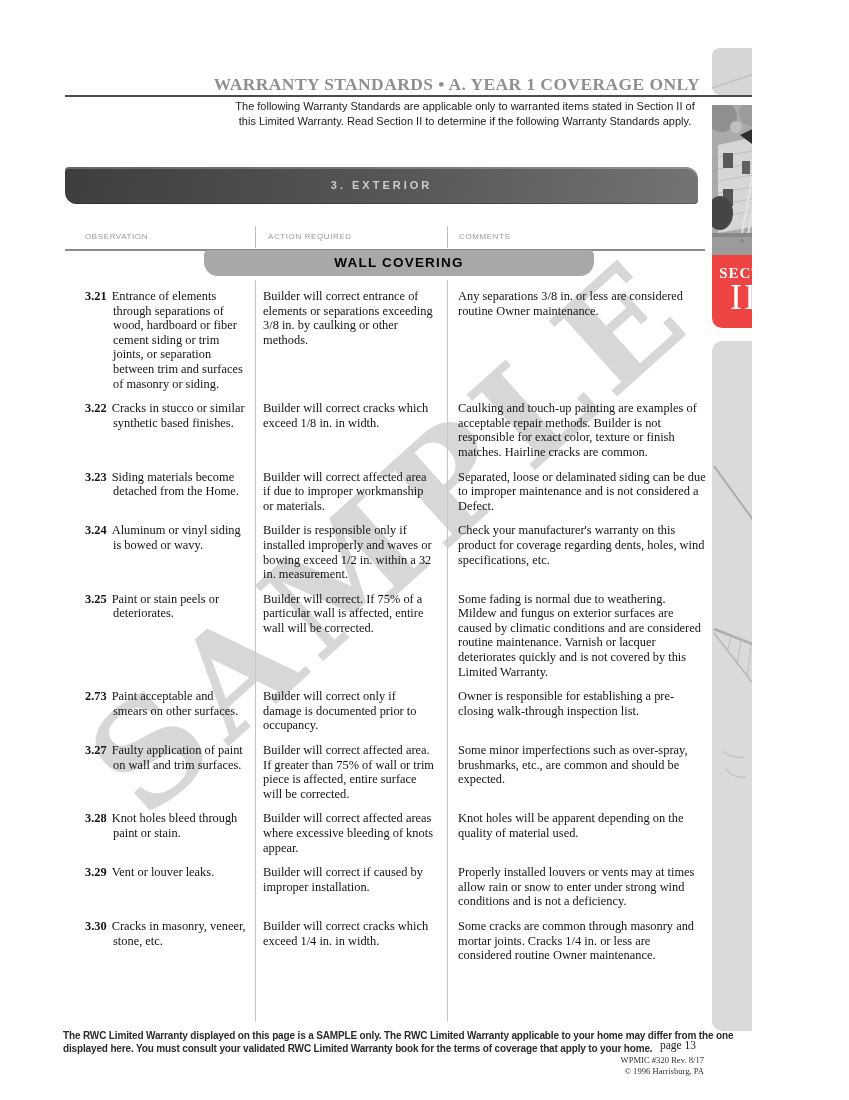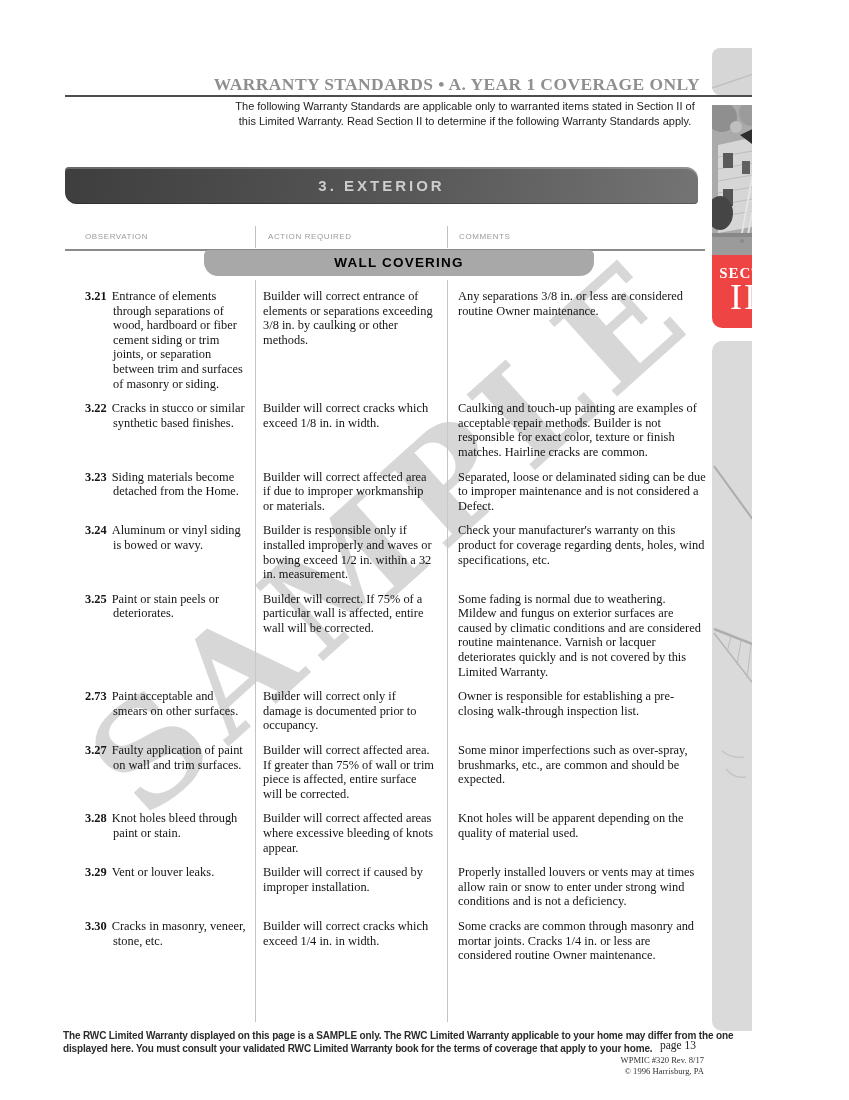--- a/index.html
+++ b/index.html
@@ -13,21 +13,21 @@
   .hdr-rule{position:absolute;left:65px;top:95px;width:736px;height:2px;background:#4c4c4c;}
   .intro{position:absolute;left:228px;top:99px;width:474px;text-align:center;
          font-family:"Liberation Sans",sans-serif;font-size:11px;line-height:14.5px;color:#1c1c1c;}
 
   
   .ext-banner{position:absolute;left:65px;top:167px;width:633px;height:37px;
               background:linear-gradient(100deg,#3e3e3e 0%,#585858 55%,#747474 100%);
               border-radius:4px 12px 4px 12px;
               box-shadow:inset 0 2px 0 rgba(255,255,255,.22), inset 0 -1px 0 rgba(0,0,0,.25);
               text-align:center;line-height:37px;color:#cdcdcd;
-              font-family:"Liberation Sans",sans-serif;font-weight:bold;font-size:15px;letter-spacing:3px;}
+              font-family:"Liberation Sans",sans-serif;font-weight:bold;font-size:11px;letter-spacing:3px;}
 
   
   .colhdr{position:absolute;top:232px;font-family:"Liberation Sans",sans-serif;
           font-size:8px;letter-spacing:.6px;color:#9b9b9b;}
   .ch1{left:85px;} .ch2{left:268px;} .ch3{left:459px;}
   .tick{position:absolute;top:226px;width:1px;height:22px;background:#c0c0c0;}
   .tick1{left:255px;} .tick2{left:447px;}
   .mid-rule{position:absolute;left:65px;top:249px;width:640px;height:2px;background:#8a8a8a;}
   .wall-banner{position:absolute;left:204px;top:250px;width:390px;height:26px;
                background:#a8a8a8;border-radius:5px 5px 14px 14px;text-align:center;line-height:26px;

